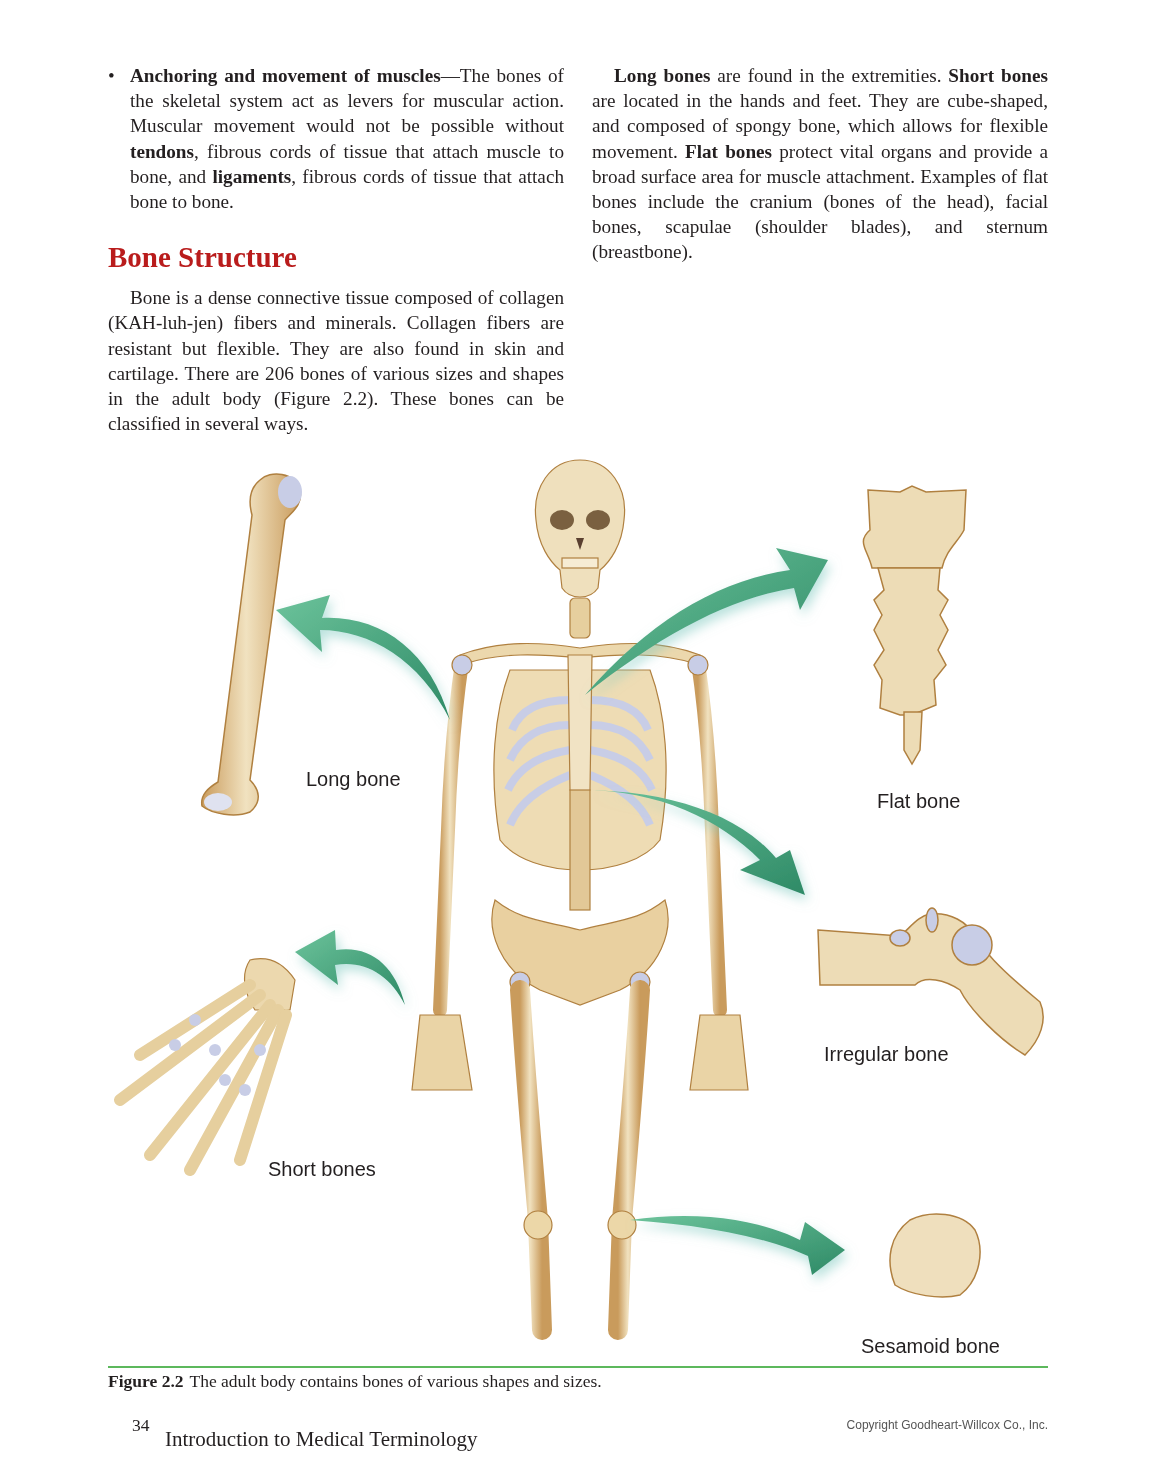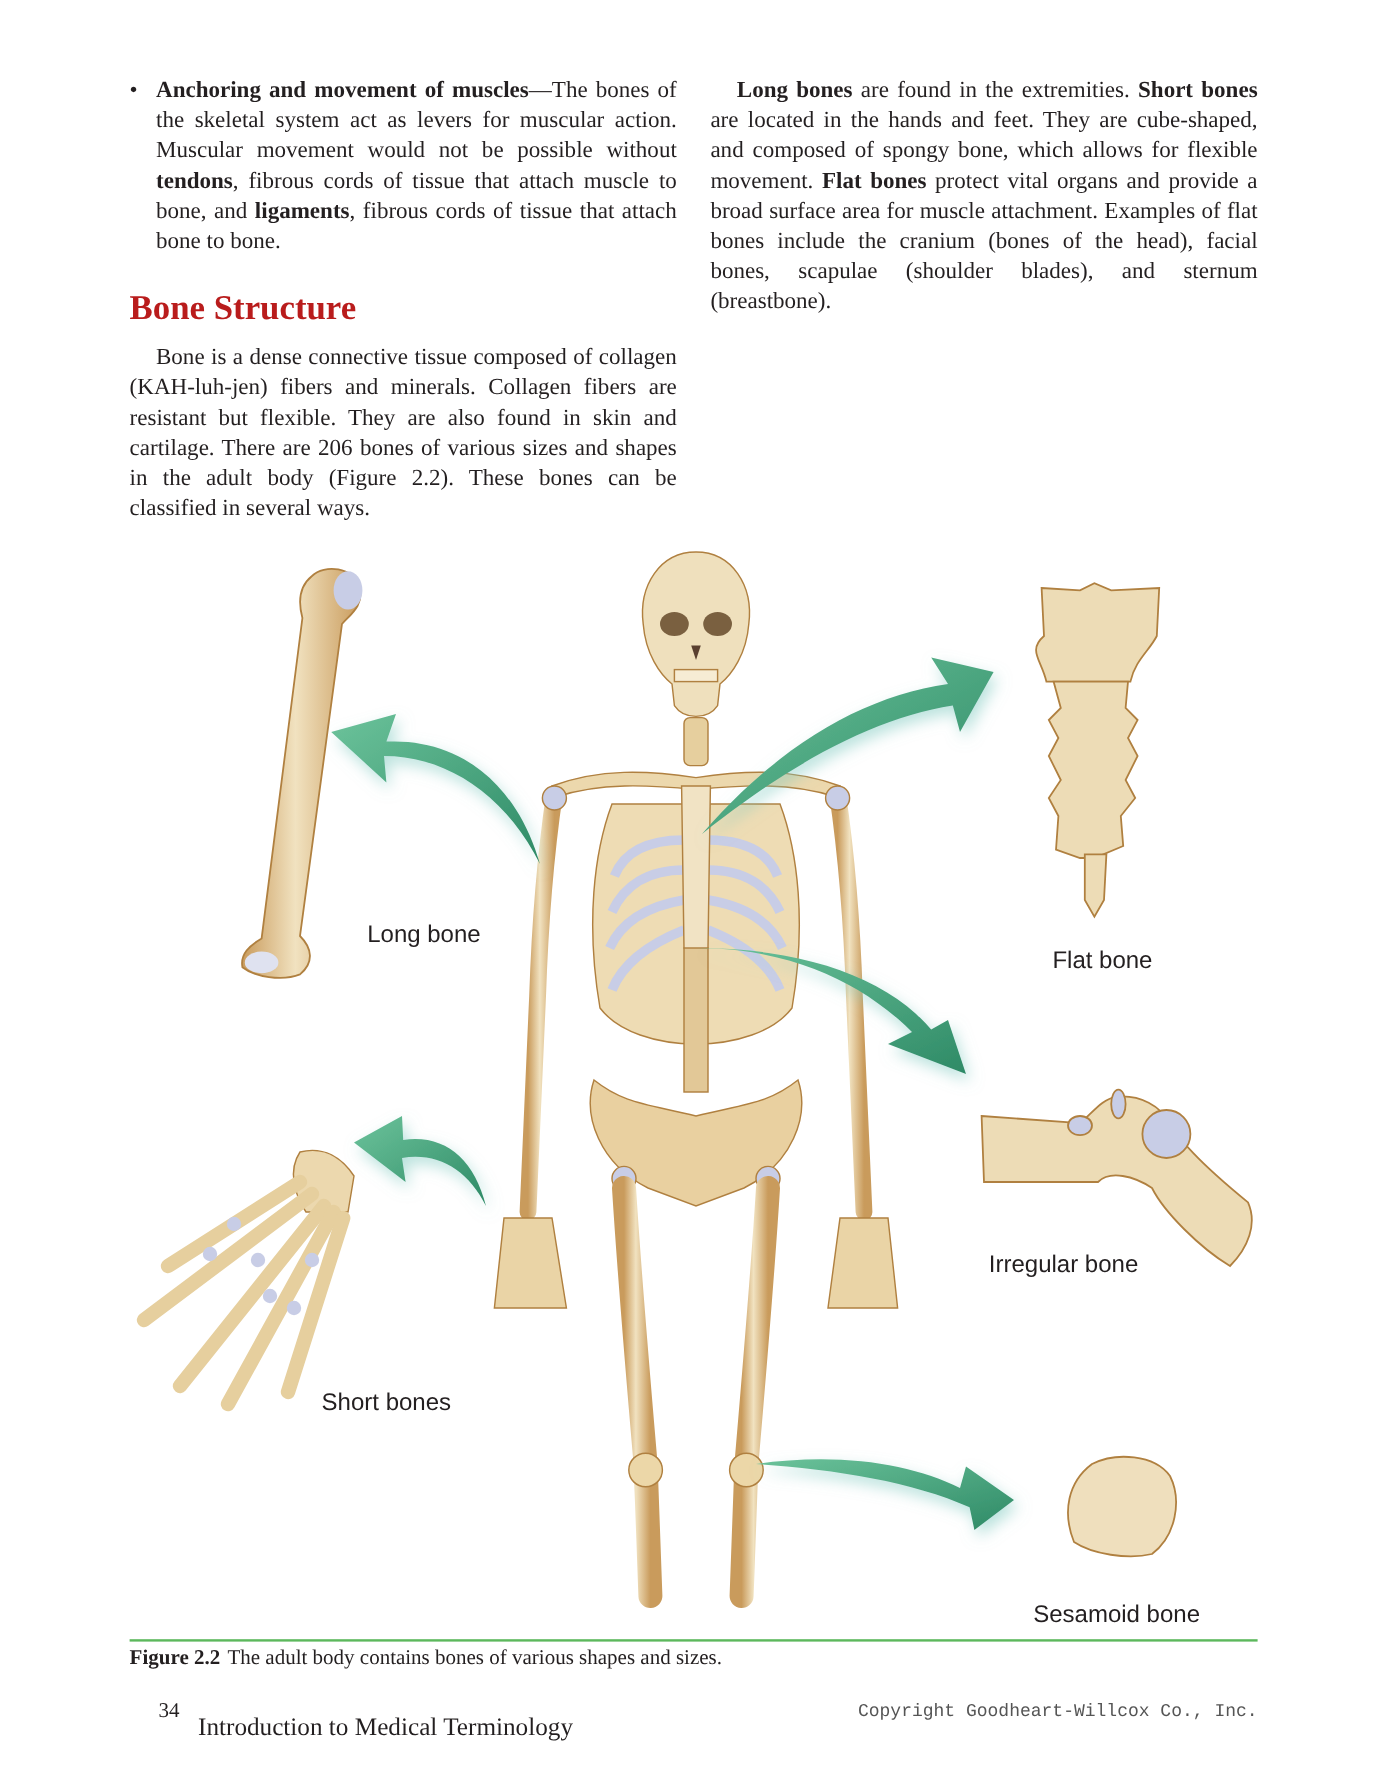--- a/index.html
+++ b/index.html
@@ -18,22 +18,22 @@
   b { font-weight: bold; }
   .figure { position: absolute; left: 100px; top: 450px; width: 956px; height: 910px; }
   .fig-label { position: absolute; font-family: "Liberation Sans", "DejaVu Sans", sans-serif;
                font-size: 20px; color: #231f20; white-space: nowrap; }
   .rule { position: absolute; left: 108px; top: 1366px; width: 940px; height: 2px; background: #5cb85c; }
   .caption { position: absolute; left: 108px; top: 1370px; font-size: 17.5px; line-height: 22px; }
   .caption b { margin-right: 6px; }
   .footer { position: absolute; top: 1415px; left: 108px; width: 940px; height: 24px; }
   .page-num { position: absolute; left: 0; top: 0; font-size: 17.5px; font-weight: normal; margin-left: 24px; }
   .book-title { position: absolute; left: 57px; top: 12px; font-size: 21px; }
-  .copyright { position: absolute; right: 0; top: 3px; font-family: Liberation Mono, monospace;
-               font-size: 15px; color: #555; }
+  .copyright { position: absolute; right: 0; top: 3px; font-family: Liberation Sans, sans-serif;
+               font-size: 12px; color: #555; }
   svg { display: block; }
 </style>
 </head>
 <body>
 
 <div class="col col-left">
   <p class="bullet-item"><span class="bullet-dot">•</span><b>Anchoring and movement of muscles</b><span>—The bones of the skeletal system act as levers for muscular action. Muscular movement would not be possible without </span><b>tendons</b><span>, fibrous cords of tissue that attach muscle to bone, and </span><b>ligaments</b><span>, fibrous cords of tissue that attach bone to bone.</span></p>
   <h2 class="heading">Bone Structure</h2>
   <p class="indent">Bone is a dense connective tissue composed of col­lagen (KAH-luh-jen) fibers and minerals. Collagen fibers are resistant but flexible. They are also found in skin and cartilage. There are 206 bones of vari­ous sizes and shapes in the adult body (Figure 2.2). These bones can be classified in several ways.</p>
 </div>

